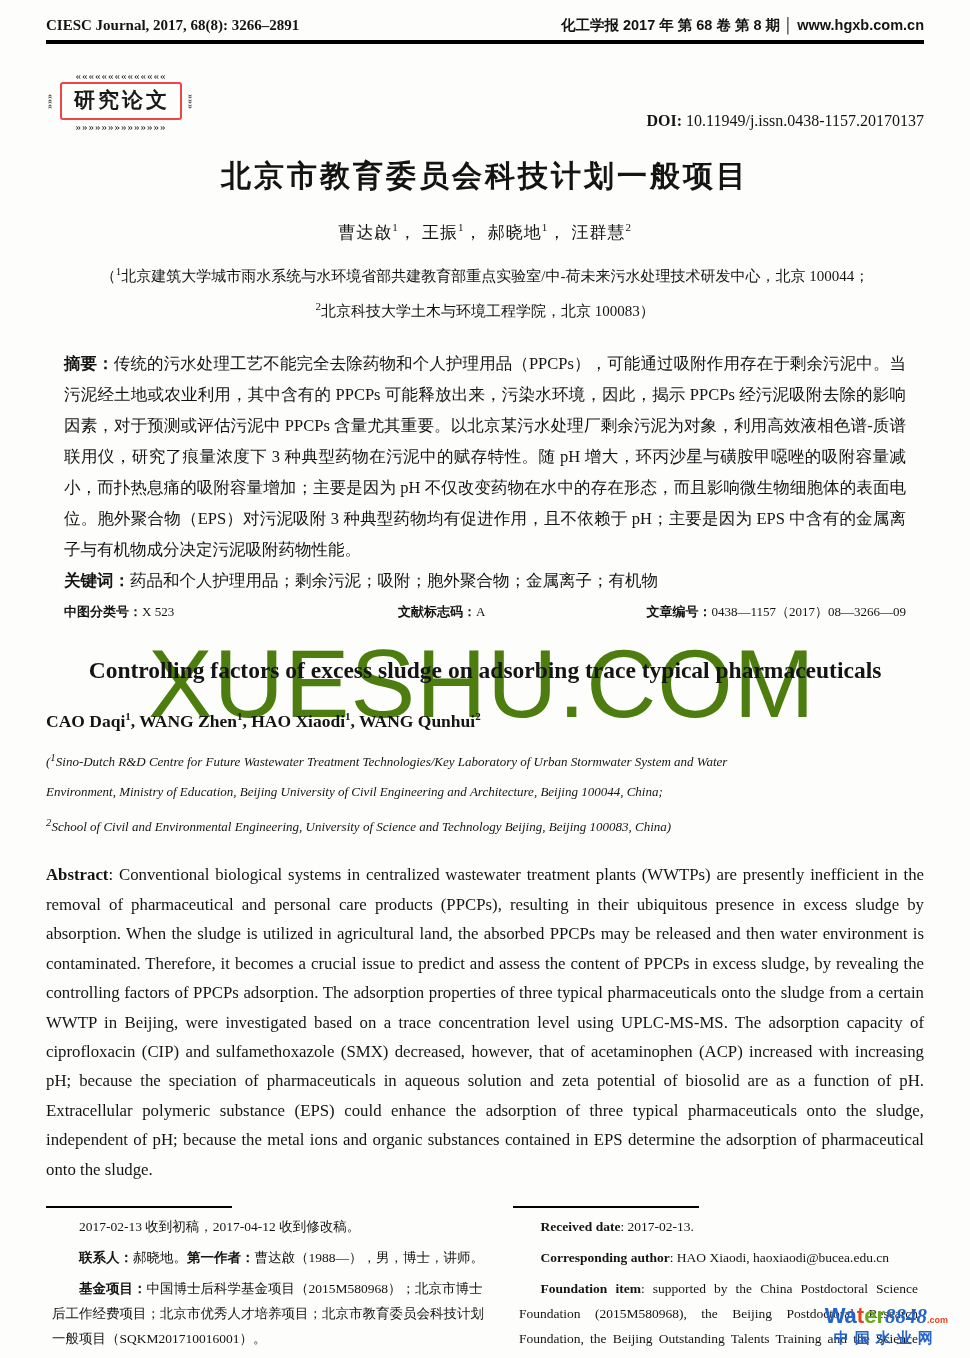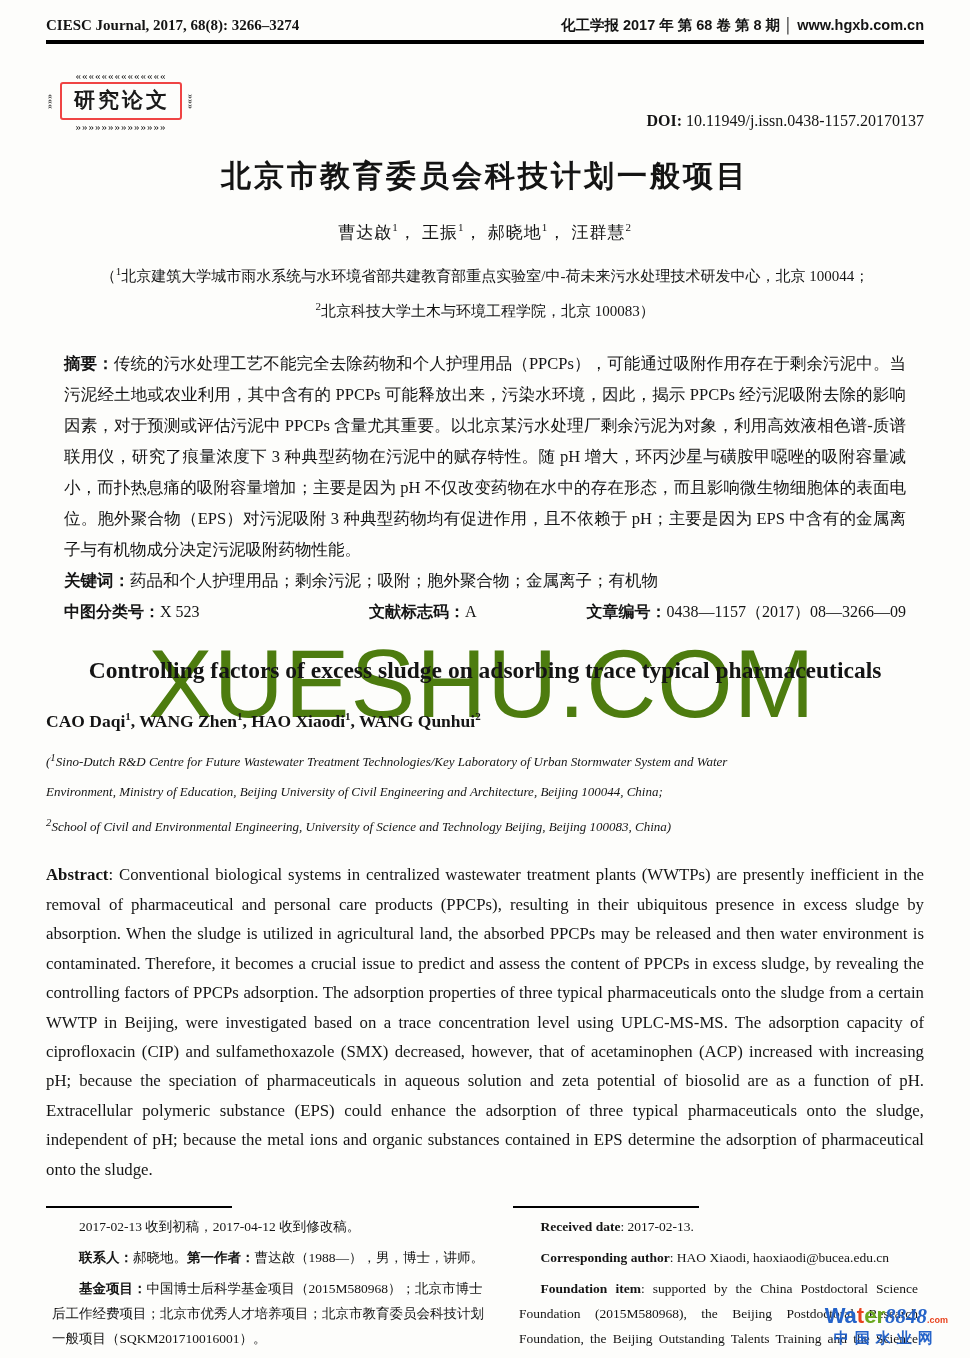--- a/index.html
+++ b/index.html
@@ -28,21 +28,21 @@
   .doi-line .doi-label{font-weight:bold;}
   
   .title-cn{text-align:center;font-size:30px;font-weight:bold;letter-spacing:3px;margin:24px 0 0 0;}
   .authors-cn{text-align:center;font-size:17px;margin-top:24px;letter-spacing:1px;}
   .authors-cn sup,.authors-en sup,.affil sup{font-size:11px;}
   .affil{ text-align:center;font-size:15px;margin-top:12px;line-height:30px;}
   
   .abs-cn{margin:22px 18px 0 18px;font-size:16.5px;line-height:31px;text-align:justify;}
   .abs-cn .lbl,.kw .lbl{font-weight:bold;}
   .kw{margin:0 18px;font-size:16.5px;line-height:31px;}
-  .class-row{display:flex;margin:0 18px;font-size:16px;line-height:31px;}
+  .class-row{display:flex;margin:0 18px;font-size:13px;line-height:31px;gap:29px;}
   .class-row .ci{white-space:nowrap;}
   .class-row .ci .lbl{font-weight:bold;}
   .class-row .c1{width:305px;}
   .class-row .c2{flex:1;}
   .class-row .c3{text-align:right;}
   
   .title-en{text-align:center;font-size:23.5px;font-weight:bold;margin:30px 0 0 0;}
   .authors-en{text-align:left;font-size:17.5px;font-weight:bold;margin-top:26px;}
   .affil-en{font-style:italic;font-size:13px;line-height:30px;margin-top:10px;}
   .abs-en{margin-top:18px;font-size:16.8px;line-height:29.4px;text-align:justify;}
@@ -76,21 +76,21 @@
 </head>
 <body>
 
 <div class="page">
 
   <div class="watermark">XUESHU.COM</div>
 
   <div class="content">
 
     <div class="jheader">
-      <span class="left">CIESC Journal, 2017, 68(8): 3266–3274</span>
+      <span class="left">CIESC Journal, 2017, 68(8): 3266–2891</span>
       <span class="right">化工学报 2017 年 第 68 卷 第 8 期 │ www.hgxb.com.cn</span>
     </div>
     <hr class="jrule">
 
     <div class="badge-row">
       <div class="badge">
         <div class="badge-deco">««««««««««««««</div>
         <div class="badge-mid">
           <span class="badge-deco badge-side">«««</span>
           <span class="badge-label">研究论文</span>

